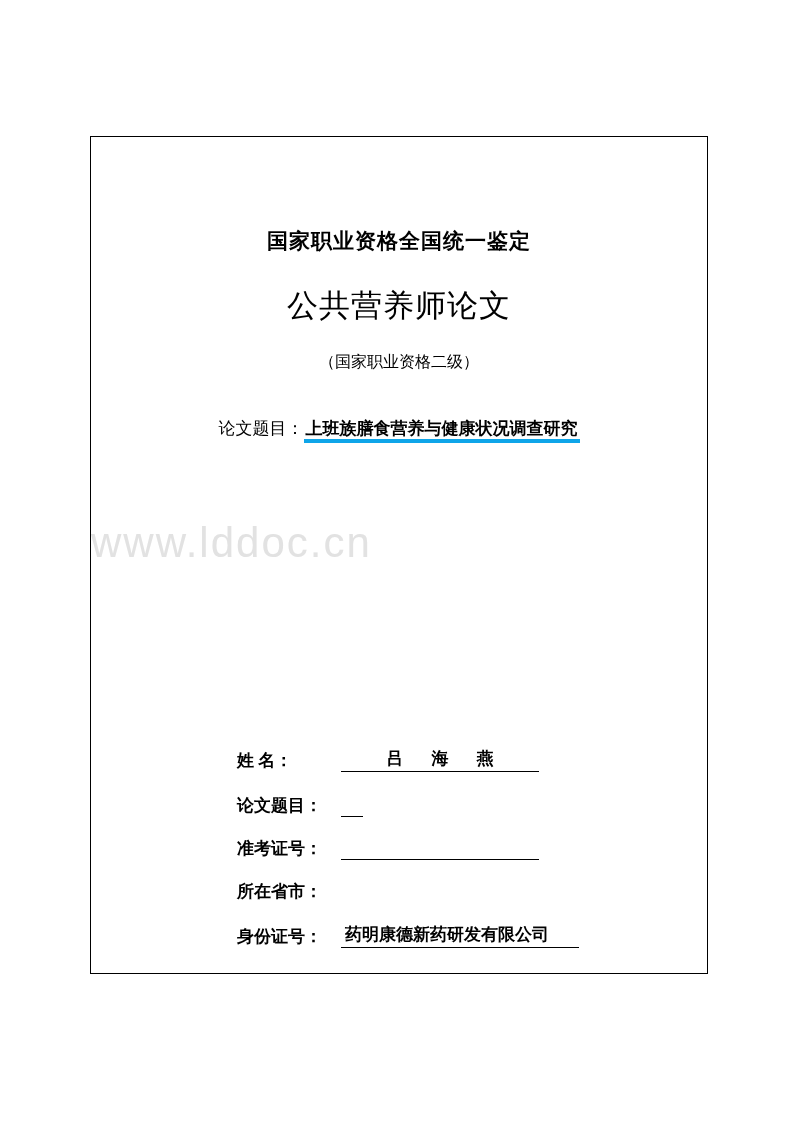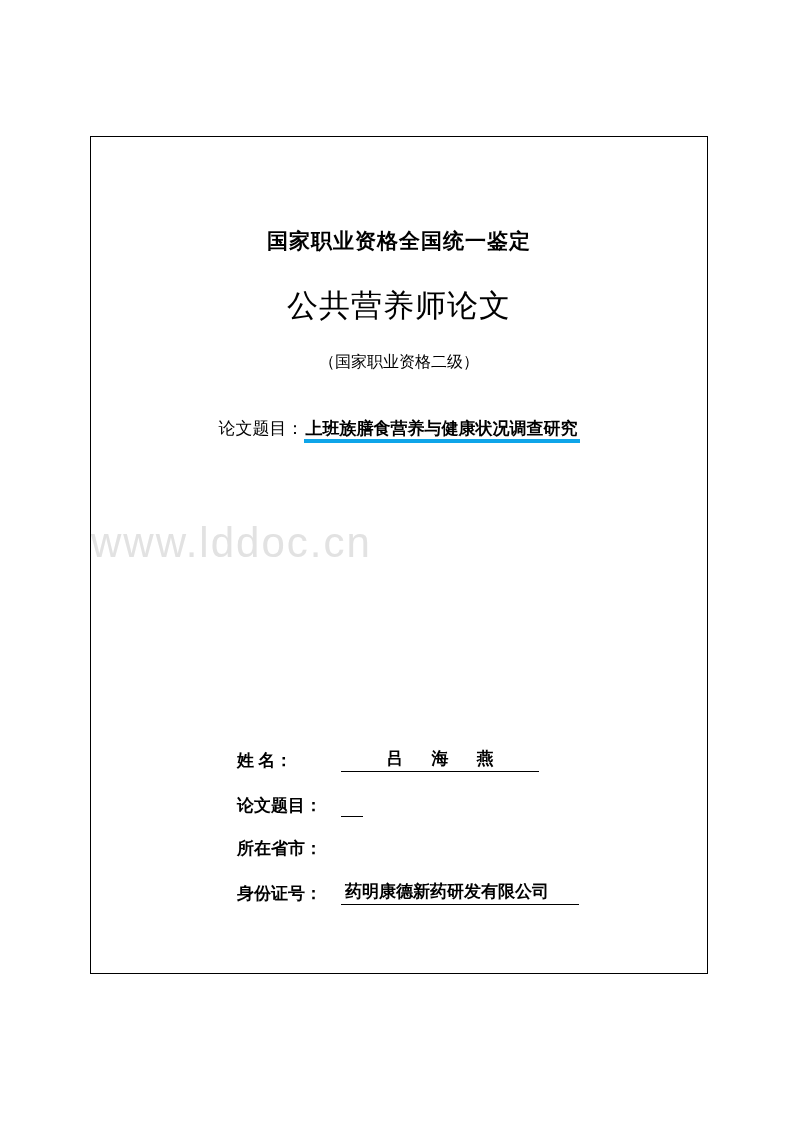--- a/index.html
+++ b/index.html
@@ -148,20 +148,24 @@
     <div class="fields">
       <div class="field-row name-row">
         <span class="field-label">姓    名：</span>
         <span class="field-value w-name">吕 海 燕</span>
       </div>
       <div class="field-row">
         <span class="field-label">论文题目：</span>
         <span class="field-value w-id"></span>
       </div>
       <div class="field-row">
+        <span class="field-label">准考证号：</span>
+        <span class="field-value w-exam"></span>
+      </div>
+      <div class="field-row">
         <span class="field-label">所在省市：</span>
       </div>
       <div class="field-row">
         <span class="field-label">身份证号：</span>
         <span class="field-value w-unit">药明康德新药研发有限公司</span>
       </div>
     </div>
 
   </div>
 </div>

